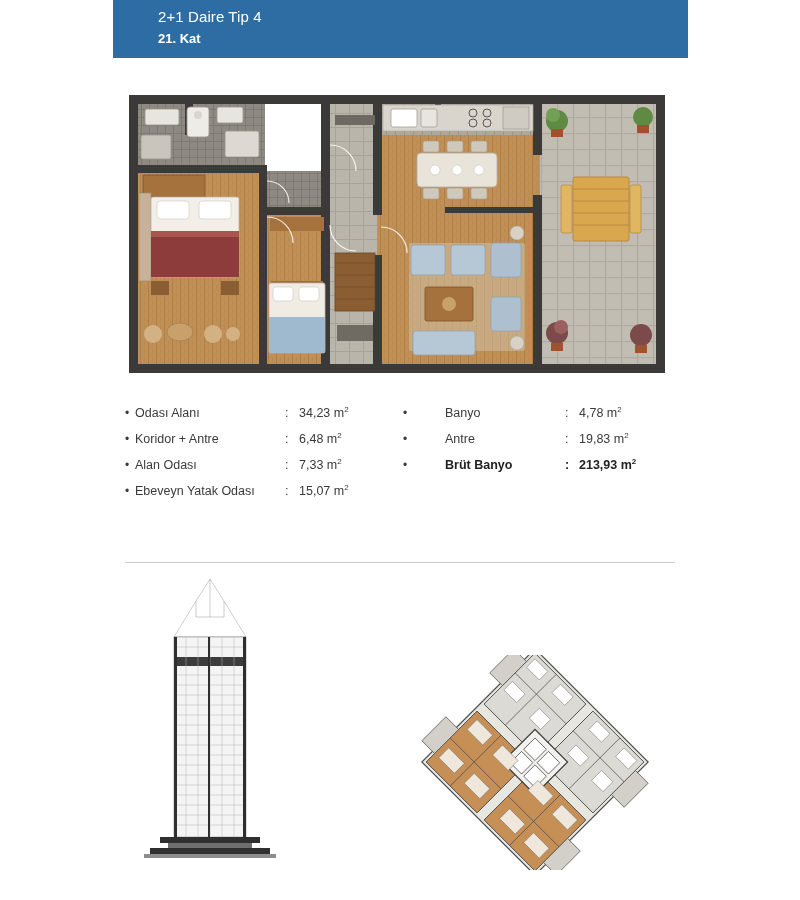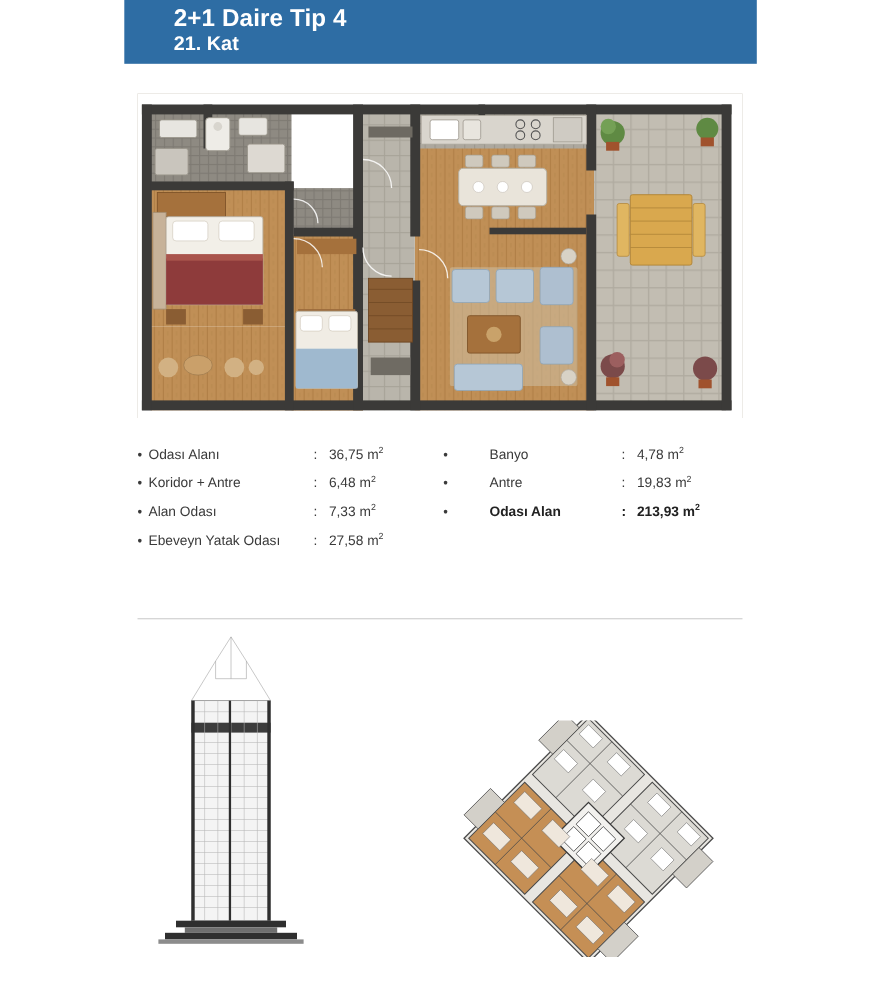--- a/index.html
+++ b/index.html
@@ -22,27 +22,27 @@
     left: 113px;
     top: 0;
     width: 575px;
     height: 58px;
     background: #2e6da4;
     color: #ffffff;
     box-sizing: border-box;
     padding: 6px 0 0 45px;
   }
   .header .title {
-    font-size: 22px;
-    font-weight: bold;
+    font-size: 15px;
+    font-weight: normal;
     letter-spacing: .1px;
     line-height: 22px;
   }
   .header .subtitle {
-    font-size: 18px;
+    font-size: 13px;
     font-weight: bold;
     line-height: 18px;
     margin-top: 2px;
   }
 
   
   .plan-wrap {
     position: absolute;
     left: 125px;
     top: 85px;
@@ -329,58 +329,58 @@
     </g>
   </svg>
 </div>
 
 <div class="specs">
   <div class="spec-col left">
     <div class="spec-row">
       <span class="bullet">•</span>
       <span class="spec-name">Odası Alanı</span>
       <span class="spec-colon">:</span>
-      <span class="spec-val"><span>36,75</span> <span>m</span><sup>2</sup></span>
+      <span class="spec-val"><span>34,23</span> <span>m</span><sup>2</sup></span>
     </div>
     <div class="spec-row">
       <span class="bullet">•</span>
       <span class="spec-name">Koridor + Antre</span>
       <span class="spec-colon">:</span>
       <span class="spec-val"><span>6,48</span> <span>m</span><sup>2</sup></span>
     </div>
     <div class="spec-row">
       <span class="bullet">•</span>
       <span class="spec-name">Alan Odası</span>
       <span class="spec-colon">:</span>
       <span class="spec-val"><span>7,33</span> <span>m</span><sup>2</sup></span>
     </div>
     <div class="spec-row">
       <span class="bullet">•</span>
       <span class="spec-name">Ebeveyn Yatak Odası</span>
       <span class="spec-colon">:</span>
-      <span class="spec-val"><span>27,58</span> <span>m</span><sup>2</sup></span>
+      <span class="spec-val"><span>15,07</span> <span>m</span><sup>2</sup></span>
     </div>
   </div>
 
   <div class="spec-col right">
     <div class="spec-row">
       <span class="bullet">•</span>
       <span class="spec-name">Banyo</span>
       <span class="spec-colon">:</span>
       <span class="spec-val"><span>4,78</span> <span>m</span><sup>2</sup></span>
     </div>
     <div class="spec-row">
       <span class="bullet">•</span>
       <span class="spec-name">Antre</span>
       <span class="spec-colon">:</span>
       <span class="spec-val"><span>19,83</span> <span>m</span><sup>2</sup></span>
     </div>
     <div class="spec-row total">
       <span class="bullet">•</span>
-      <span class="spec-name">Odası Alan</span>
+      <span class="spec-name">Brüt Banyo</span>
       <span class="spec-colon">:</span>
       <span class="spec-val"><span>213,93</span> <span>m</span><sup>2</sup></span>
     </div>
   </div>
 </div>
 
 <div class="divider"></div>
 
 <div class="elevation">
   <svg viewBox="0 0 160 290" width="160" height="290">

